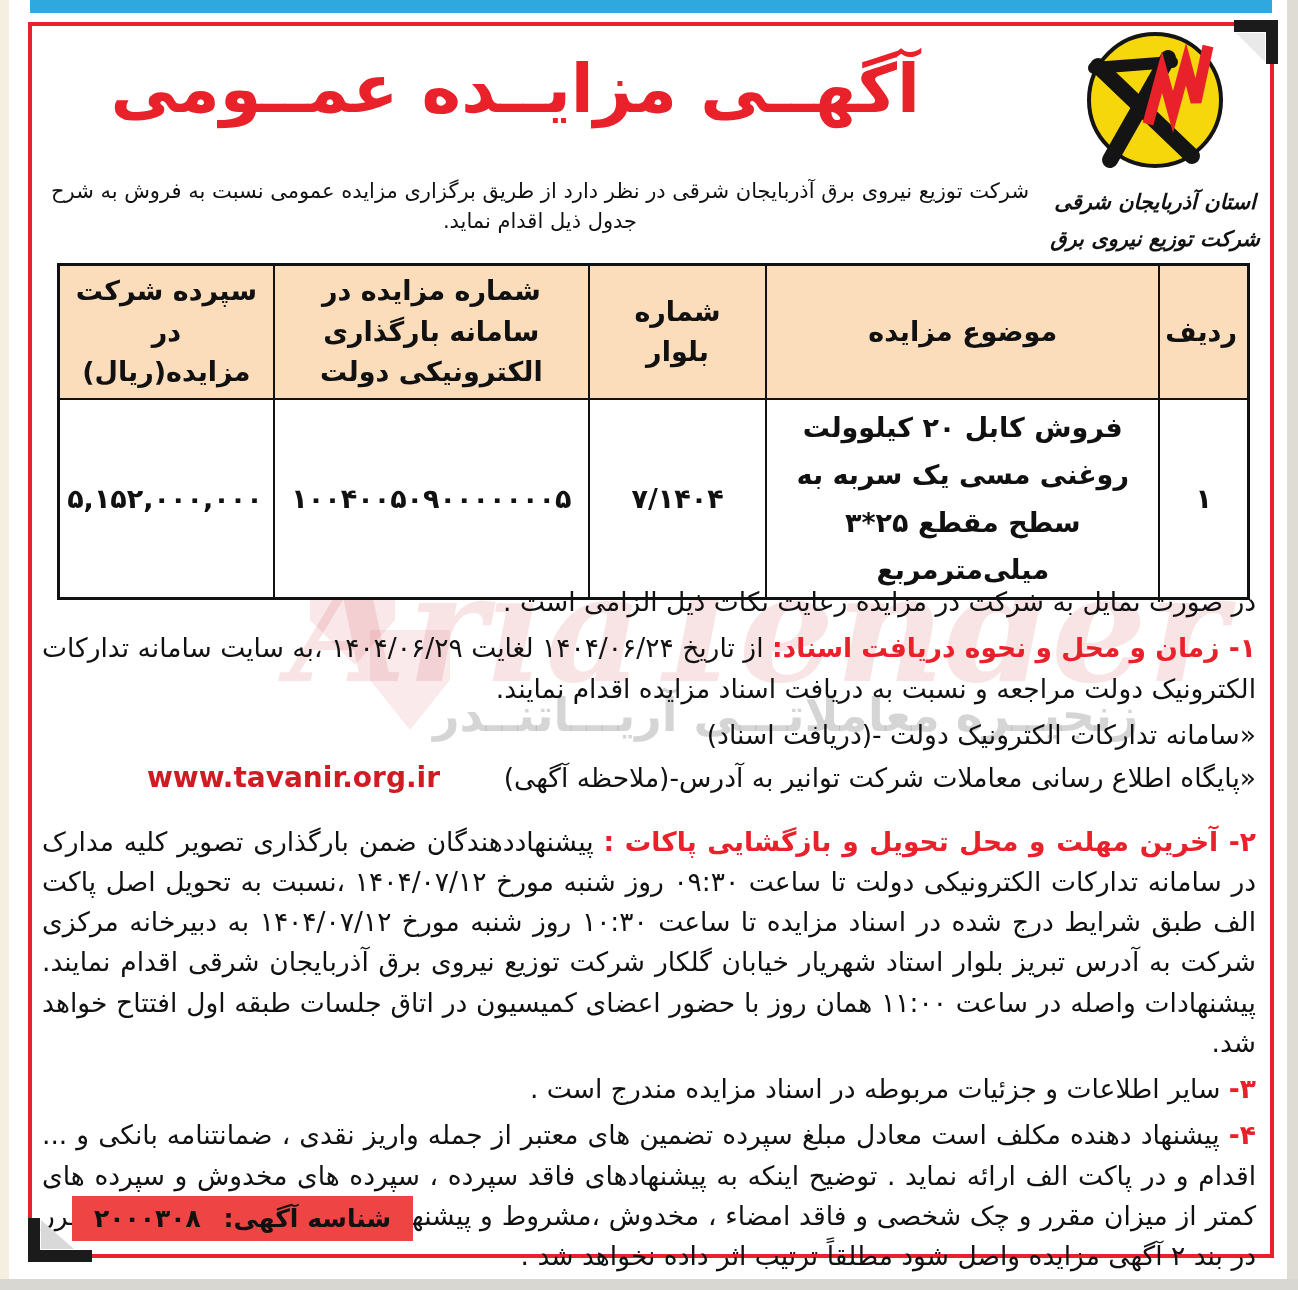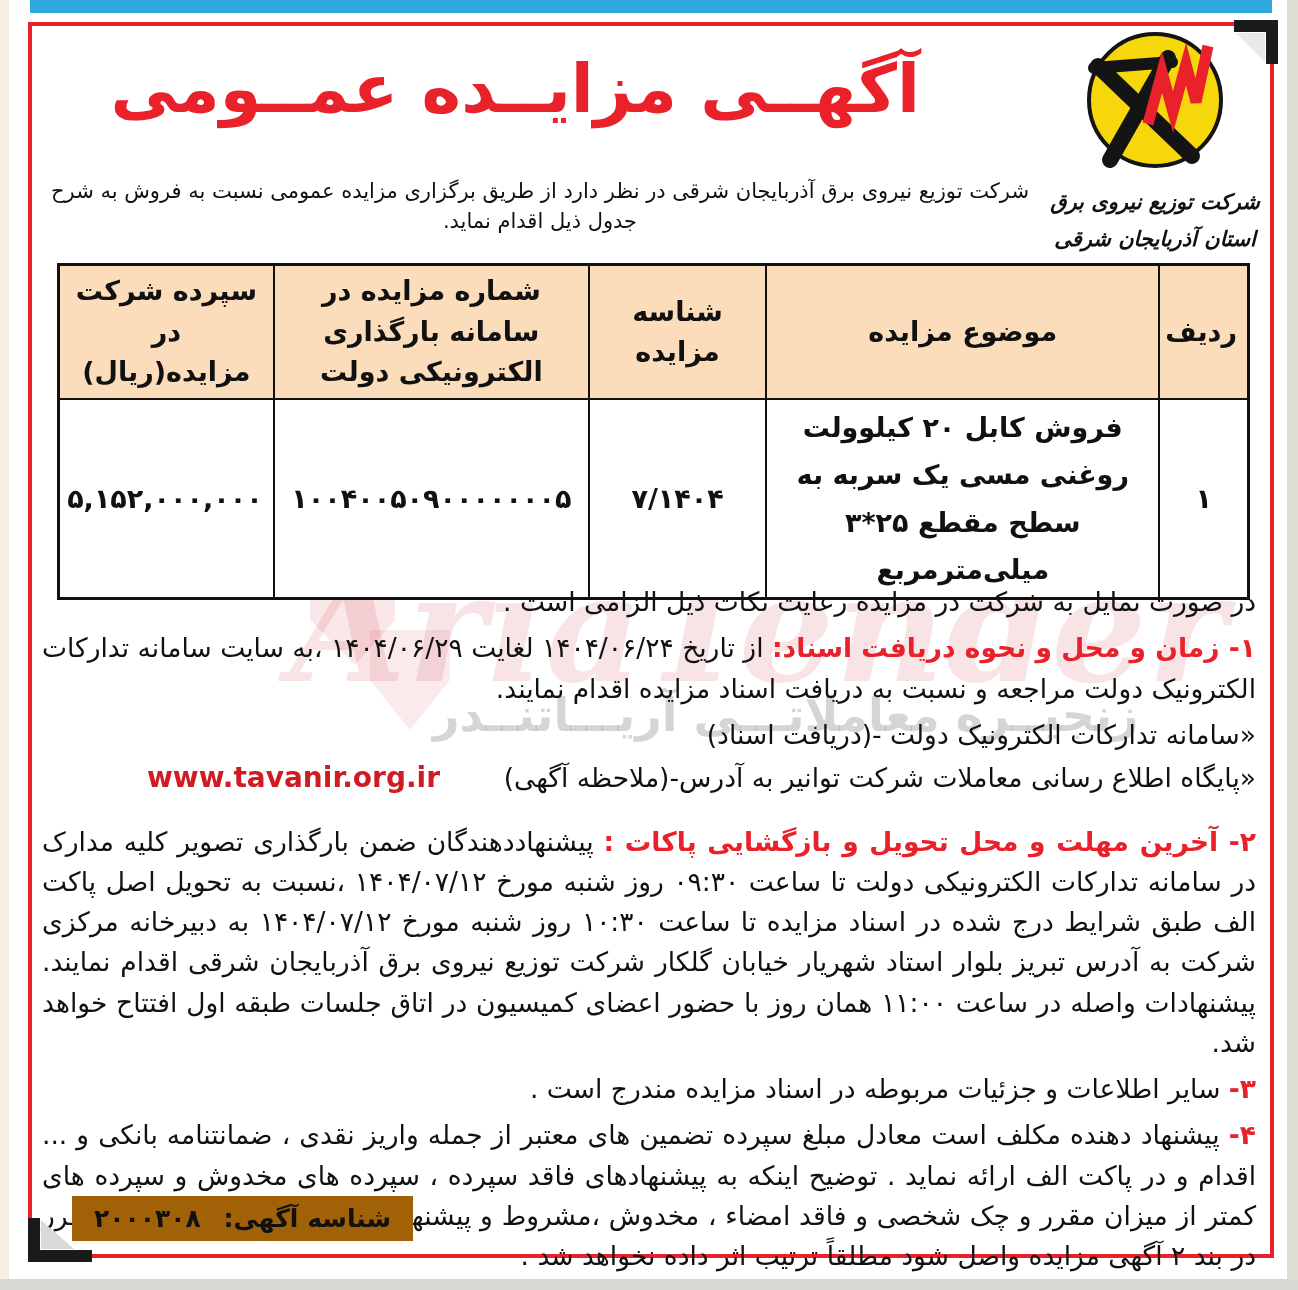--- a/index.html
+++ b/index.html
@@ -43,21 +43,21 @@
 
   
   .body-text{position:absolute;left:42px;top:582px;width:1214px;direction:rtl;color:#111;font-size:26.5px;line-height:1.52;}
   .body-text p{margin:0 0 6px 0;text-align:justify;}
   .lead{color:#e8212a;font-weight:bold;}
   .bullet-row{display:flex;direction:rtl;justify-content:space-between;align-items:center;margin:2px 0;}
   .bullet-url{direction:ltr;color:#cf1b22;font-weight:bold;font-size:28px;margin-left:105px;}
   .sec2{margin-top:22px !important;}
   .sec4{margin-top:2px !important;}
 
-  .badge{position:absolute;left:72px;top:1196px;background:#a16207;padding:8px 22px;direction:rtl;font-size:25px;font-weight:bold;color:#111;white-space:nowrap;}
+  .badge{position:absolute;left:72px;top:1196px;background:#ef4444;padding:8px 22px;direction:rtl;font-size:25px;font-weight:bold;color:#111;white-space:nowrap;}
 </style>
 </head>
 <body>
 
 <div class="page">
 
   <div class="edge-left"></div>
   <div class="edge-right"></div>
   <div class="edge-bottom"></div>
 
@@ -85,42 +85,42 @@
 
     <div class="logo-box">
       <svg width="150" height="148" viewBox="0 0 150 148">
         <circle cx="75" cy="72" r="66" fill="#f6d70c" stroke="#141414" stroke-width="4"></circle>
         <path d="M18 38 L112 128" stroke="#141414" stroke-width="16" stroke-linecap="round" fill="none"></path>
         <path d="M88 30 L30 132" stroke="#141414" stroke-width="16" stroke-linecap="round" fill="none"></path>
         <path d="M14 40 L92 34" stroke="#141414" stroke-width="12" stroke-linecap="round" fill="none"></path>
         <path d="M68 96 L82 44 L93 84 L106 36 L116 74 L128 18" stroke="#e8212a" stroke-width="11" stroke-linejoin="miter" fill="none"></path>
       </svg>
       <div class="logo-caption">
+        <div>استان آذربایجان شرقی</div>
         <div>شرکت توزیع نیروی برق</div>
-        <div>استان آذربایجان شرقی</div>
       </div>
     </div>
 
     <div class="page-title">آگهــی مزایــده عمــومی</div>
 
     <div class="intro">شرکت توزیع نیروی برق آذربایجان شرقی در نظر دارد از طریق برگزاری مزایده عمومی نسبت به فروش به شرح جدول ذیل اقدام نماید.</div>
 
     <table class="auction">
       <colgroup>
         <col style="width:89px">
           <col style="width:393px">
           <col style="width:177px">
           <col style="width:315px">
           <col style="width:215px">
       </colgroup>
       <thead>
         <tr>
           <th>ردیف</th>
           <th>موضوع مزایده</th>
-          <th>شناسه مزایده</th>
+          <th>شماره بلوار</th>
           <th>شماره مزایده در سامانه بارگذاری الکترونیکی دولت</th>
           <th>سپرده شرکت در مزایده(ریال)</th>
         </tr>
       </thead>
       <tbody>
         <tr>
           <td class="td-num">۱</td>
           <td class="td-subject">فروش کابل ۲۰ کیلوولت روغنی مسی یک سربه به سطح مقطع ۲۵*۳ میلی‌مترمربع</td>
           <td class="td-num">۷/۱۴۰۴</td>
           <td class="td-num">۱۰۰۴۰۰۵۰۹۰۰۰۰۰۰۰۵</td>

